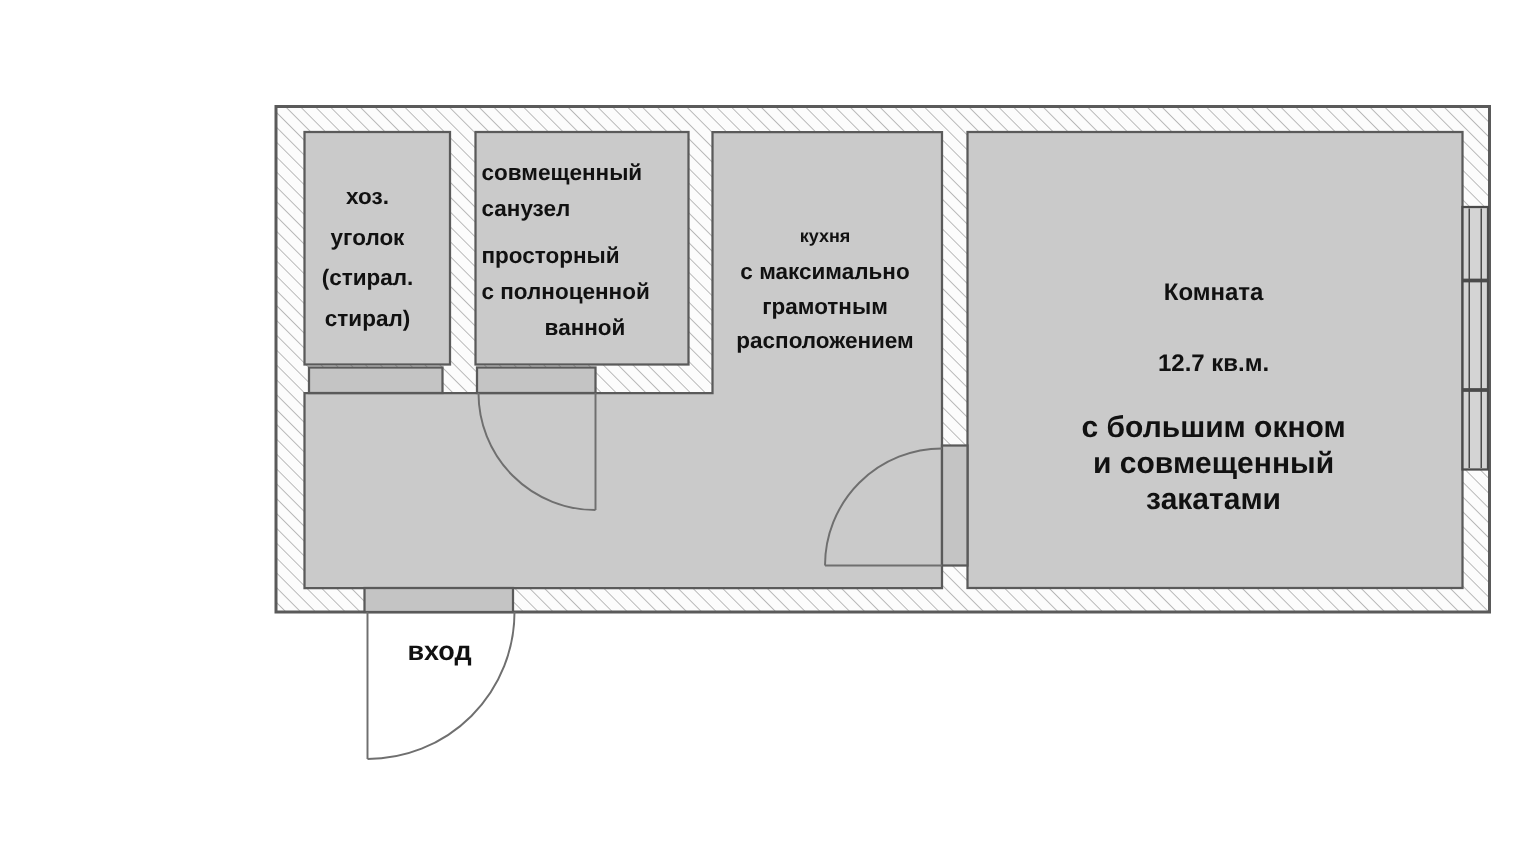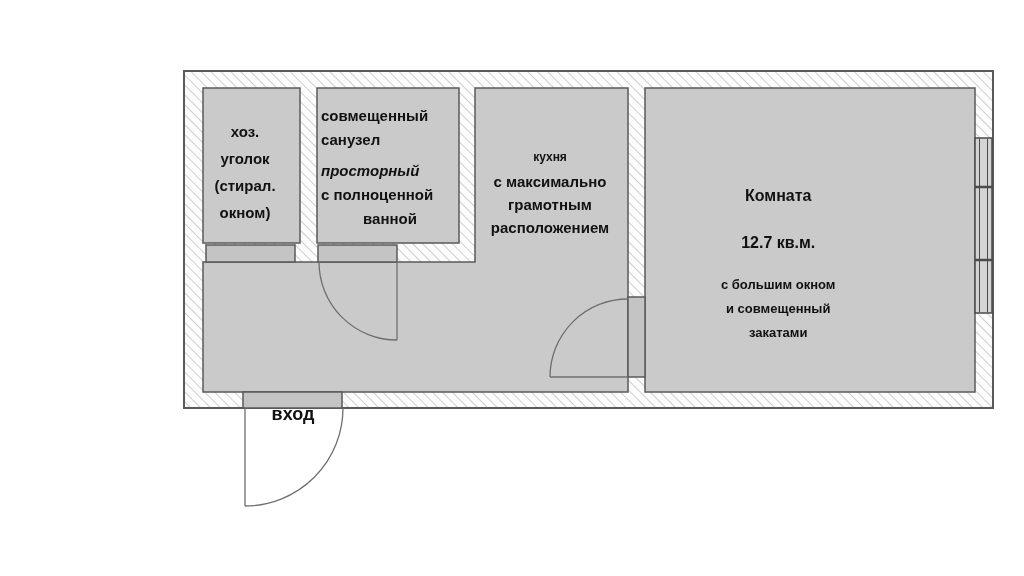--- a/index.html
+++ b/index.html
@@ -70,35 +70,35 @@
   }
   .ln { display: block; }
   .label-utility {
     left: 202px; top: 118px; width: 86px;
     font-size: 15px; line-height: 27px; text-align: center;
   }
   .label-bathroom {
     left: 321px; top: 104px; width: 138px;
     font-size: 15px; line-height: 24px; text-align: left;
   }
-  .label-bathroom .gap-before { margin-top: 7px; font-style: italic; }
+  .label-bathroom .gap-before { margin-top: 7px; }
   .label-bathroom .centered { text-align: center; }
   .label-kitchen {
     left: 470px; top: 145px; width: 160px;
     font-size: 15px; line-height: 23px; text-align: center;
   }
   .label-kitchen .room-title { font-size: 12px; line-height: 25px; }
   .label-room {
     left: 721px; top: 186px;
     font-size: 16px; line-height: 19px; text-align: center;
   }
   .label-room .area-value { margin-top: 28px; }
-  .label-room .feature-lines { margin-top: 21px; font-size: 13px; line-height: 24px; }
+  .label-room .feature-lines { margin-top: 21px; font-size: 20px; line-height: 24px; }
   .label-entrance {
-    left: 243px; top: 404px; width: 100px;
+    left: 243px; top: 424px; width: 100px;
     font-size: 18px; text-align: center;
   }
 </style>
 </head>
 <body>
 
 <div id="stage">
 
   <svg id="plan-svg" width="1024" height="576" viewBox="0 0 1024 576">
     <defs>
@@ -130,21 +130,21 @@
       <line class="window-line" x1="987.5" y1="139" x2="987.5" y2="312"></line>
       <line class="window-divider" x1="975" y1="187" x2="992" y2="187"></line>
       <line class="window-divider" x1="975" y1="260" x2="992" y2="260"></line>
     </g>
   </svg>
 
   <div class="label label-utility">
     <span class="ln">хоз.</span>
     <span class="ln">уголок</span>
     <span class="ln">(стирал.</span>
-    <span class="ln">окном)</span>
+    <span class="ln">стирал)</span>
   </div>
 
   <div class="label label-bathroom">
     <span class="ln">совмещенный</span>
     <span class="ln">санузел</span>
     <span class="ln gap-before">просторный</span>
     <span class="ln">с полноценной</span>
     <span class="ln centered">ванной</span>
   </div>
 

